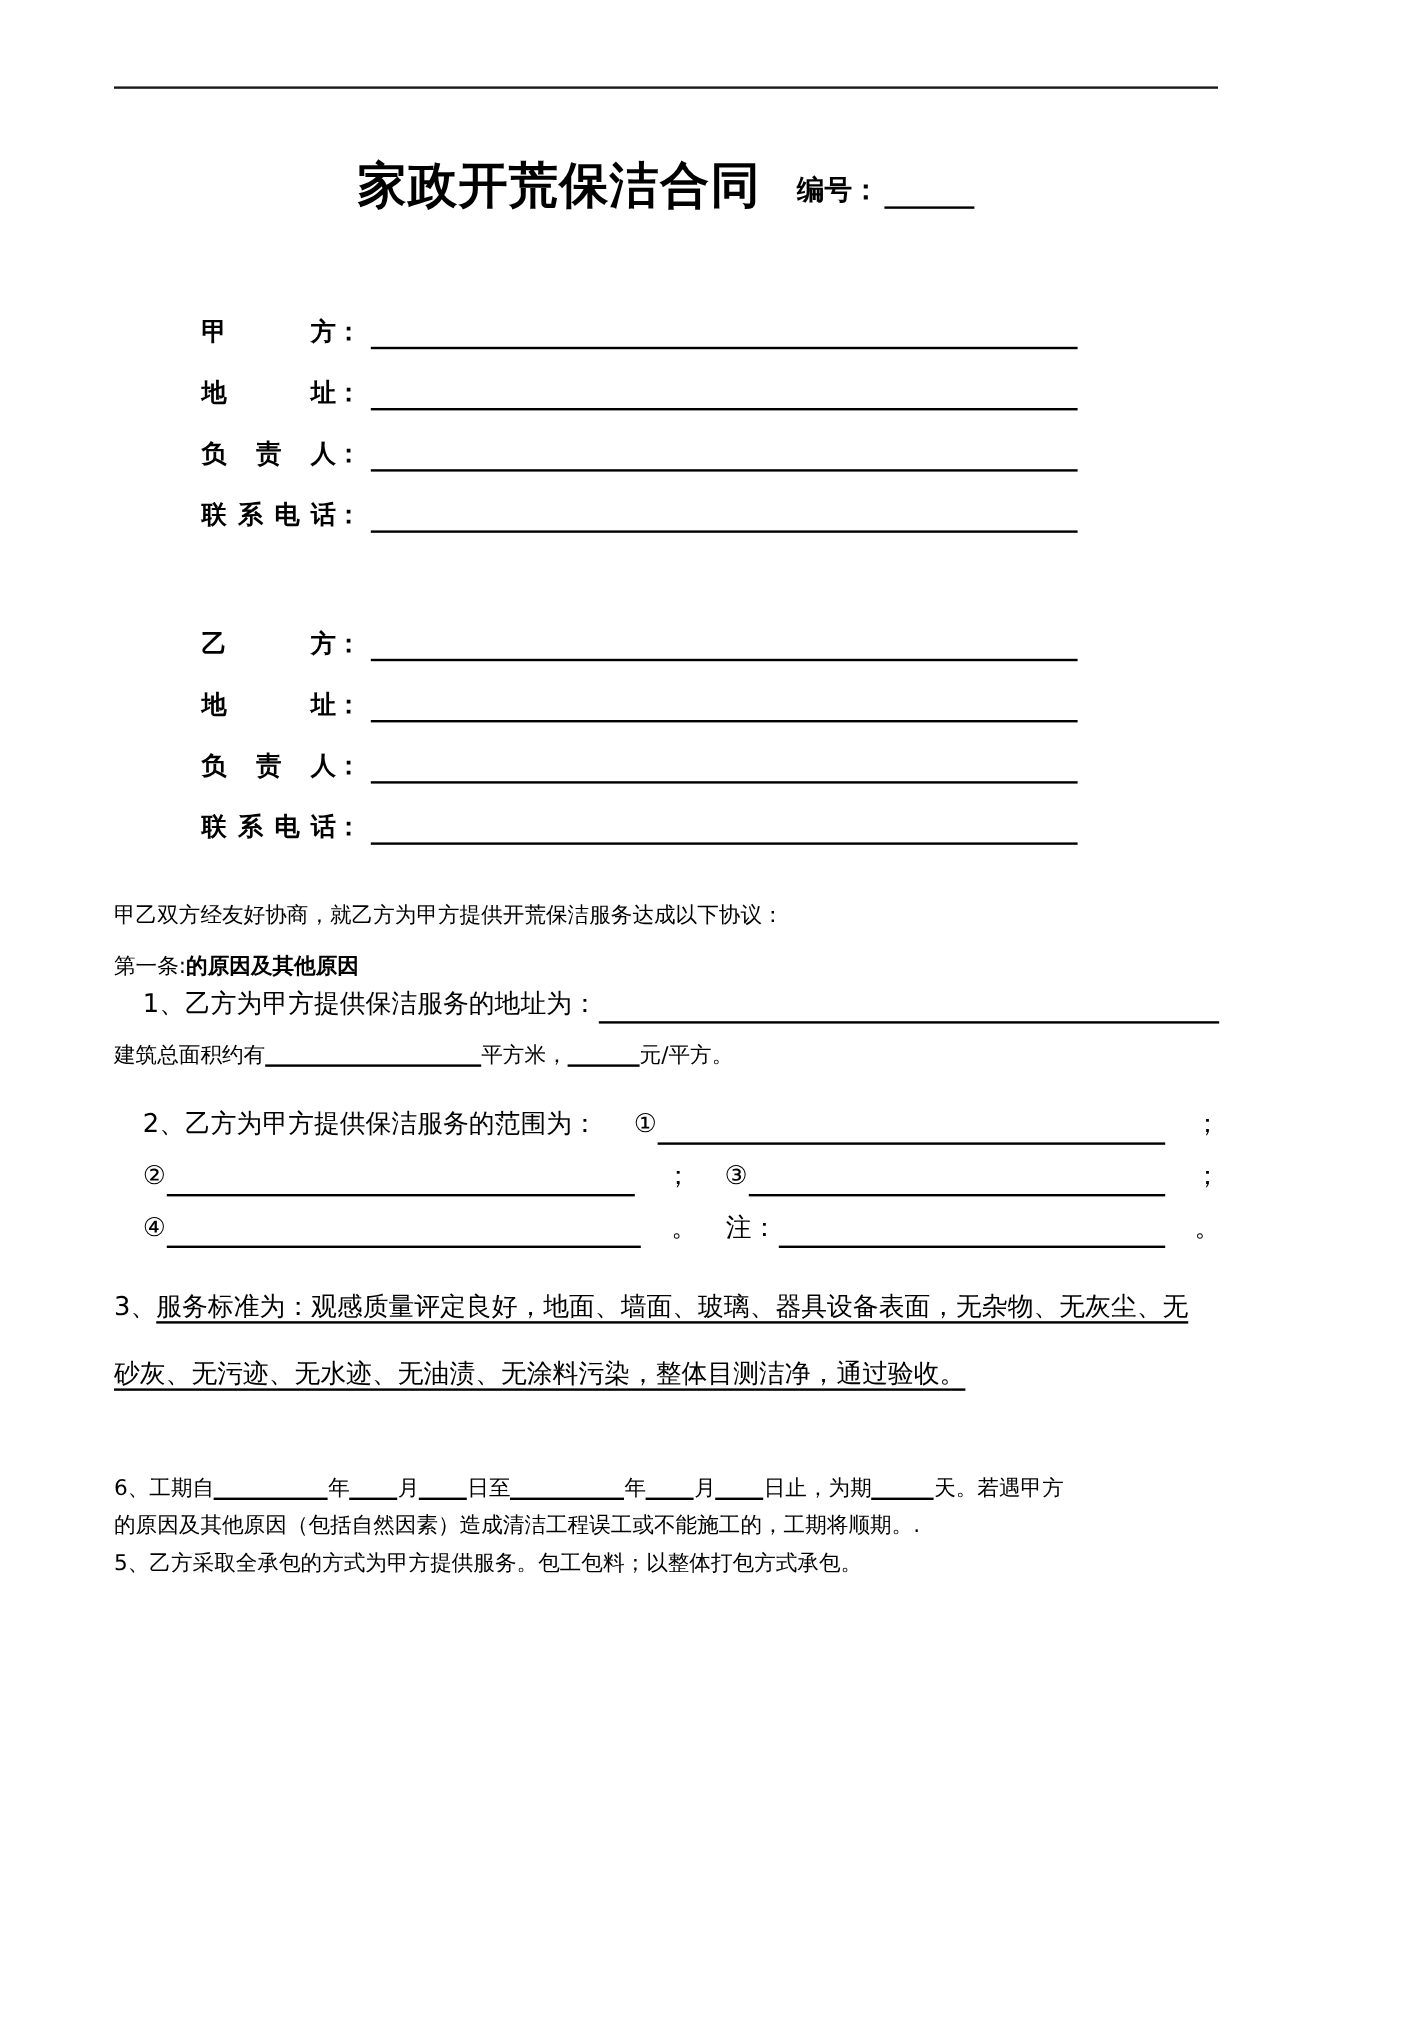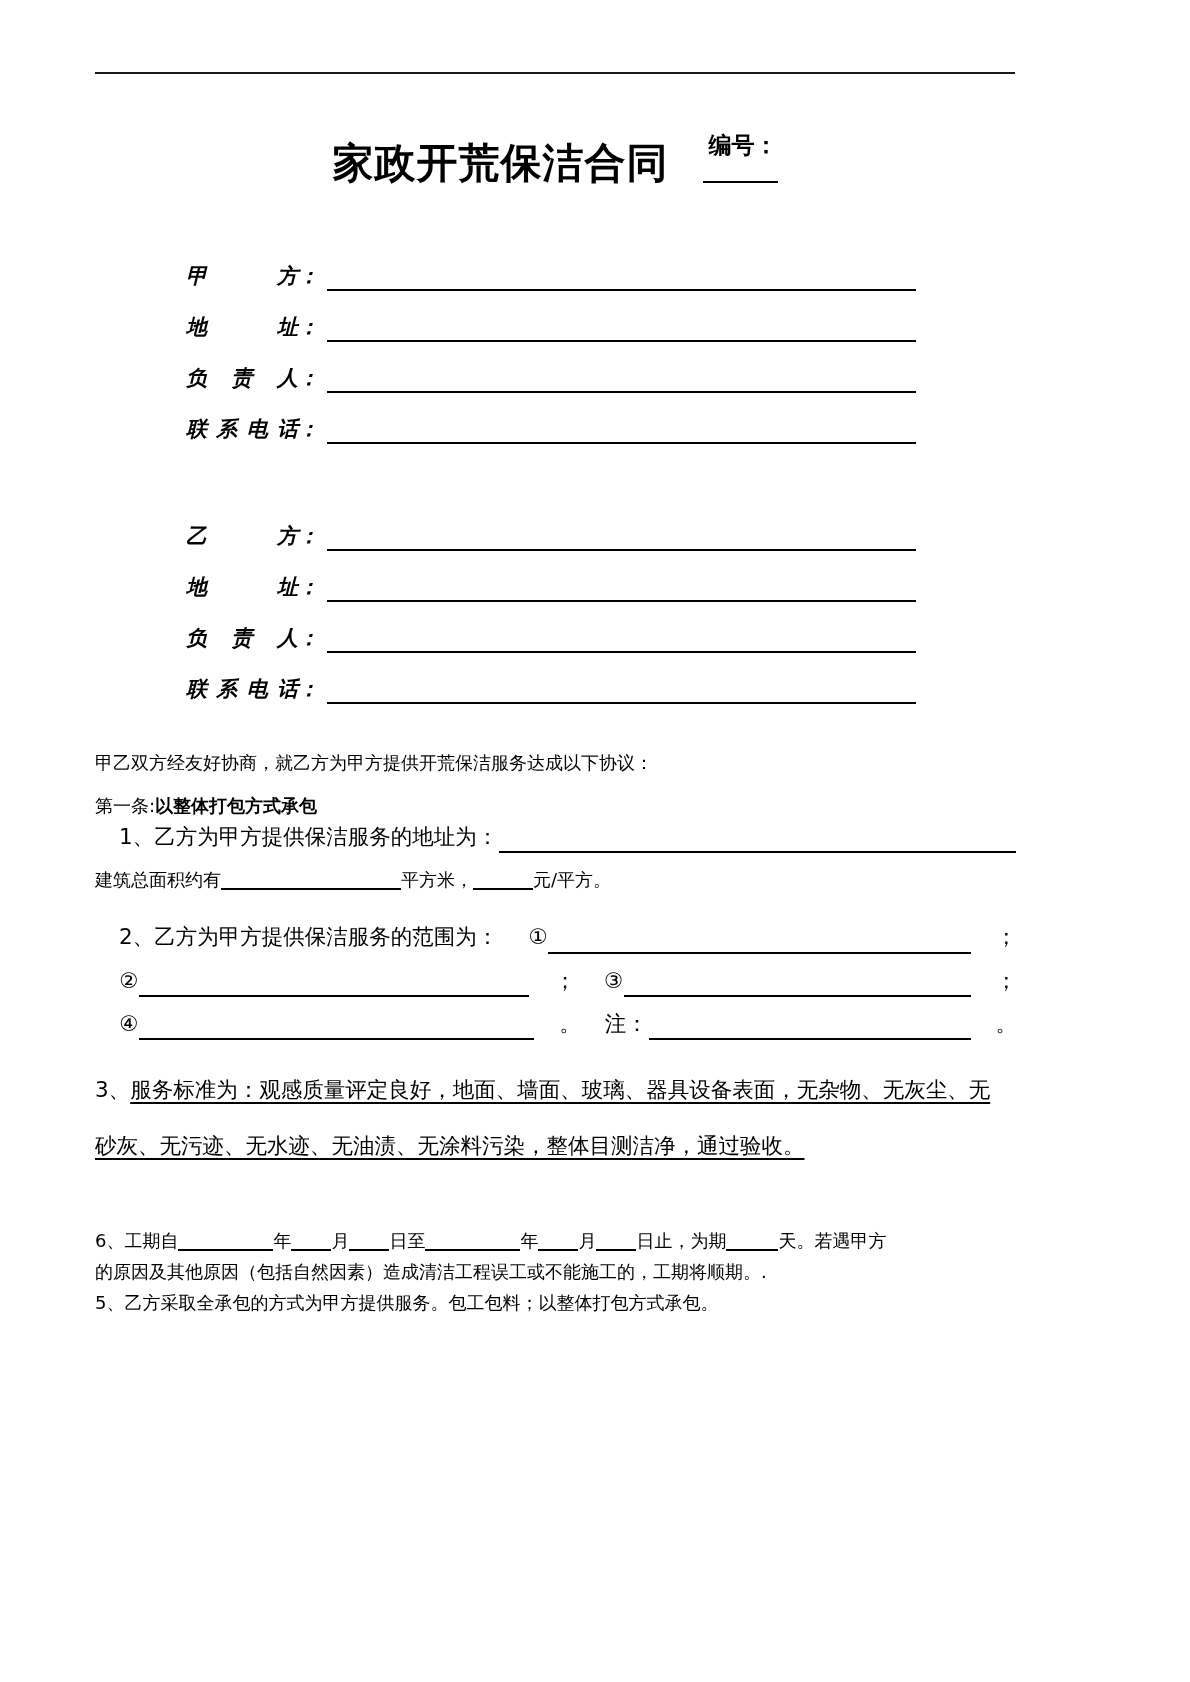--- a/index.html
+++ b/index.html
@@ -47,36 +47,34 @@
     white-space: nowrap;
   }
   .doc-number {
     font-size: 23px;
     font-weight: bold;
     margin-left: 30px;
     margin-bottom: 5px;
     white-space: nowrap;
     display: flex;
     align-items: flex-end;
-    flex-direction: column;
   }
   .doc-number .num-blank {
     display: inline-block;
     width: 75px;
     border-bottom: 2.5px solid #000;
     margin-left: 4px;
     height: 20px;
   }
 
   
   .party-block {
     position: absolute;
-    left: 186px;
+    left: 168px;
     width: 730px;
-    font-style: italic;
   }
   .party-a { top: 240px; }
   .party-b { top: 500px; }
 
   .party-row {
     display: flex;
     align-items: flex-end;
     height: 51px;
   }
   .party-label {
@@ -214,21 +212,21 @@
       <span class="party-line"></span>
     </div>
   </div>
 
   <div class="body">
 
     <p class="p">甲乙双方经友好协商，就乙方为甲方提供开荒保洁服务达成以下协议：</p>
 
     <div class="gap-sm"></div>
 
-    <p class="p"><span>第一条:</span><span class="bold">以整体打包方式承包</span></p>
+    <p class="p"><span>第一条:</span><span class="bold">的原因及其他原因</span></p>
 
     <div class="fillrow">
       <span class="txt">1、乙方为甲方提供保洁服务的地址为：</span>
       <span class="rule"></span>
     </div>
 
     <div class="gap-sm"></div>
 
     <p class="p"><span>建筑总面积约有</span><span class="blank w-180"></span><span>平方米，</span><span class="blank w-60"></span><span>元/平方。</span></p>
 

